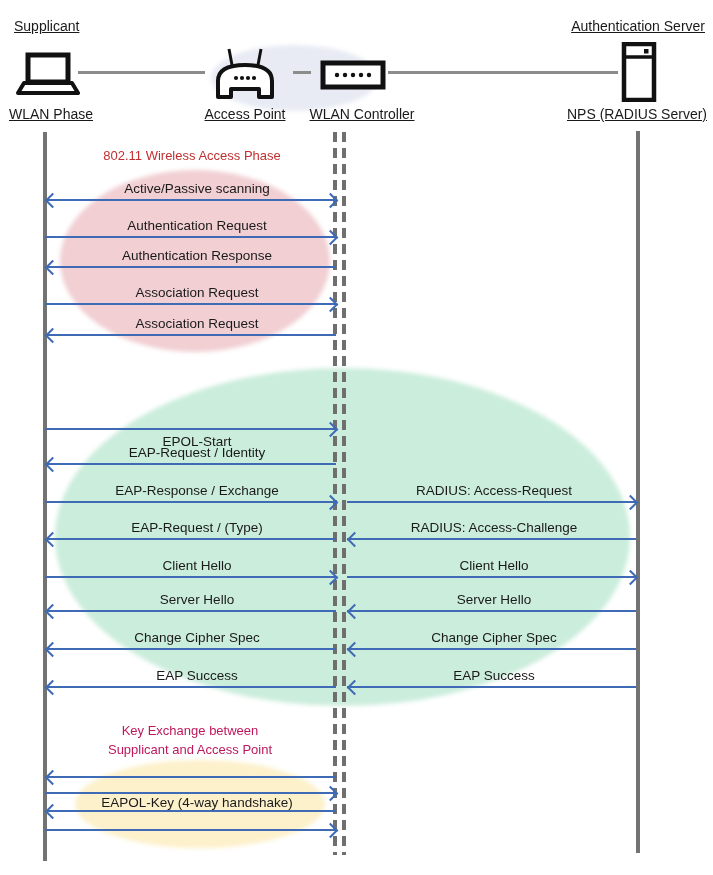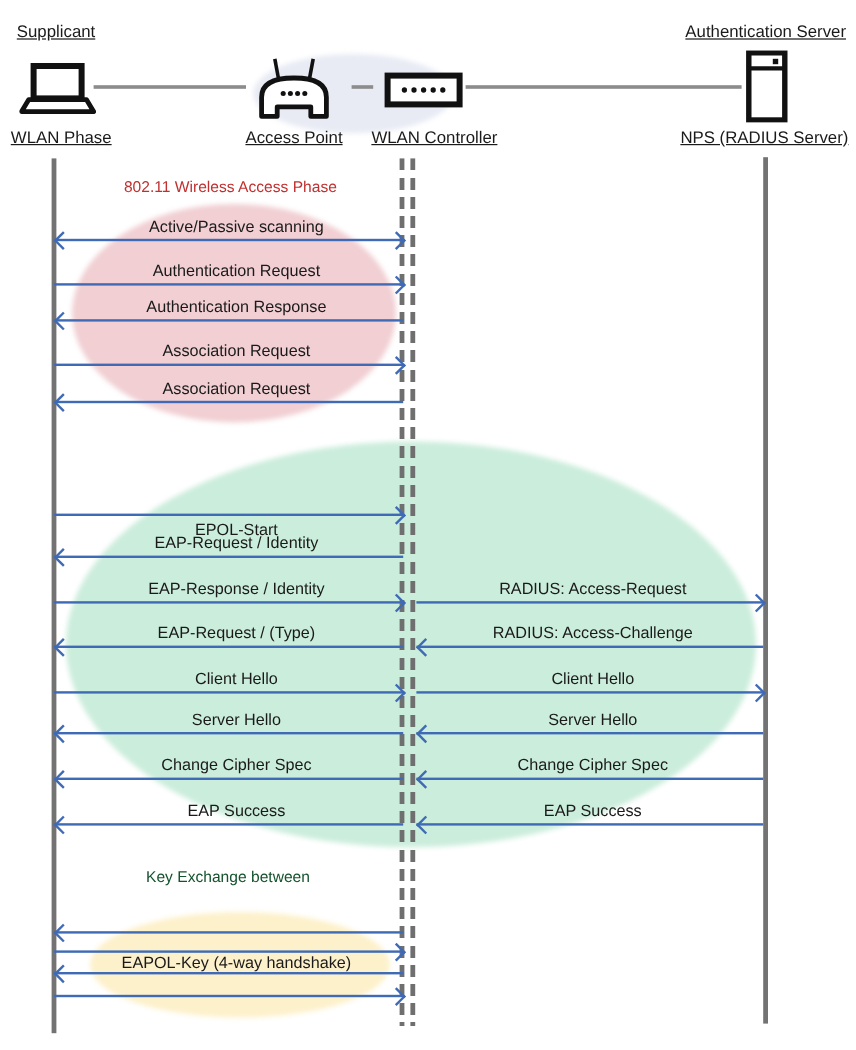--- a/index.html
+++ b/index.html
@@ -81,22 +81,23 @@
   <div class="ellipse" style="left: 60px; top: 170px; width: 270px; height: 182px; background: rgb(241, 207, 211);"></div>
   <div class="ellipse" style="left: 55px; top: 368px; width: 575px; height: 338px; background: rgb(203, 237, 220);"></div>
   <div class="ellipse" style="left: 75px; top: 760px; width: 250px; height: 88px; background: rgb(253, 241, 203);"></div>
 
   <div class="lifeline" style="left:43px;top:132px;height:729px;"></div>
   <div class="lifeline dashed" style="left:333px;top:132px;height:723px;"></div>
   <div class="lifeline dashed" style="left:342px;top:132px;height:723px;"></div>
   <div class="lifeline" style="left:636px;top:131px;height:722px;"></div>
 
   <div class="phase-title" style="left: 192px; top: 146px; color: rgb(192, 48, 48);">802.11 Wireless Access Phase</div>
-  <div class="phase-title" style="left: 190px; top: 721px; color: #14532d;">
+  <div class="phase-title" style="left: 190px; top: 721px; color: #be185d;">
     <span style="display:block;">Key Exchange between</span>
+    <span style="display:block;">Supplicant and Access Point</span>
   </div>
 
   <div id="arrows-layer" class="abs" style="left:0;top:0;width:713px;height:875px;padding-left:16px;">
       <div class="msg-line" style="left: 45px; top: 199px; width: 291px; background: rgb(63, 106, 181);"></div>
       <div class="ah r" style="left: 325px; top: 195px; border-color: rgb(63, 106, 181);"></div>
       <div class="ah l" style="left: 47px; top: 195px; border-color: rgb(63, 106, 181);"></div>
       <div class="msg-label" style="left: 197px; top: 181px;">Active/Passive scanning</div>
       <div class="msg-line" style="left: 45px; top: 236px; width: 291px; background: rgb(63, 106, 181);"></div>
       <div class="ah r" style="left: 325px; top: 232px; border-color: rgb(63, 106, 181);"></div>
       <div class="msg-label" style="left: 197px; top: 218px;">Authentication Request</div>
@@ -110,21 +111,21 @@
       <div class="ah l" style="left: 47px; top: 330px; border-color: rgb(63, 106, 181);"></div>
       <div class="msg-label" style="left: 197px; top: 316px;">Association Request</div>
       <div class="msg-line" style="left: 45px; top: 428px; width: 291px; background: rgb(63, 106, 181);"></div>
       <div class="ah r" style="left: 325px; top: 424px; border-color: rgb(63, 106, 181);"></div>
       <div class="msg-label" style="left: 197px; top: 410px; margin-top: 24px;">EPOL-Start</div>
       <div class="msg-line" style="left: 45px; top: 463px; width: 291px; background: rgb(63, 106, 181);"></div>
       <div class="ah l" style="left: 47px; top: 459px; border-color: rgb(63, 106, 181);"></div>
       <div class="msg-label" style="left: 197px; top: 445px;">EAP-Request / Identity</div>
       <div class="msg-line" style="left: 45px; top: 501px; width: 291px; background: rgb(63, 106, 181);"></div>
       <div class="ah r" style="left: 325px; top: 497px; border-color: rgb(63, 106, 181);"></div>
-      <div class="msg-label" style="left: 197px; top: 483px;">EAP-Response / Identity</div>
+      <div class="msg-label" style="left: 197px; top: 483px;">EAP-Response / Exchange</div>
       <div class="msg-line" style="left: 347px; top: 501px; width: 289px; background: rgb(63, 106, 181);"></div>
       <div class="ah r" style="left: 625px; top: 497px; border-color: rgb(63, 106, 181);"></div>
       <div class="msg-label" style="left: 494px; top: 483px;">RADIUS: Access-Request</div>
       <div class="msg-line" style="left: 45px; top: 538px; width: 291px; background: rgb(63, 106, 181);"></div>
       <div class="ah l" style="left: 47px; top: 534px; border-color: rgb(63, 106, 181);"></div>
       <div class="msg-label" style="left: 197px; top: 520px;">EAP-Request / (Type)</div>
       <div class="msg-line" style="left: 347px; top: 538px; width: 289px; background: rgb(63, 106, 181);"></div>
       <div class="ah l" style="left: 349px; top: 534px; border-color: rgb(63, 106, 181);"></div>
       <div class="msg-label" style="left: 494px; top: 520px;">RADIUS: Access-Challenge</div>
       <div class="msg-line" style="left: 45px; top: 576px; width: 291px; background: rgb(63, 106, 181);"></div>

